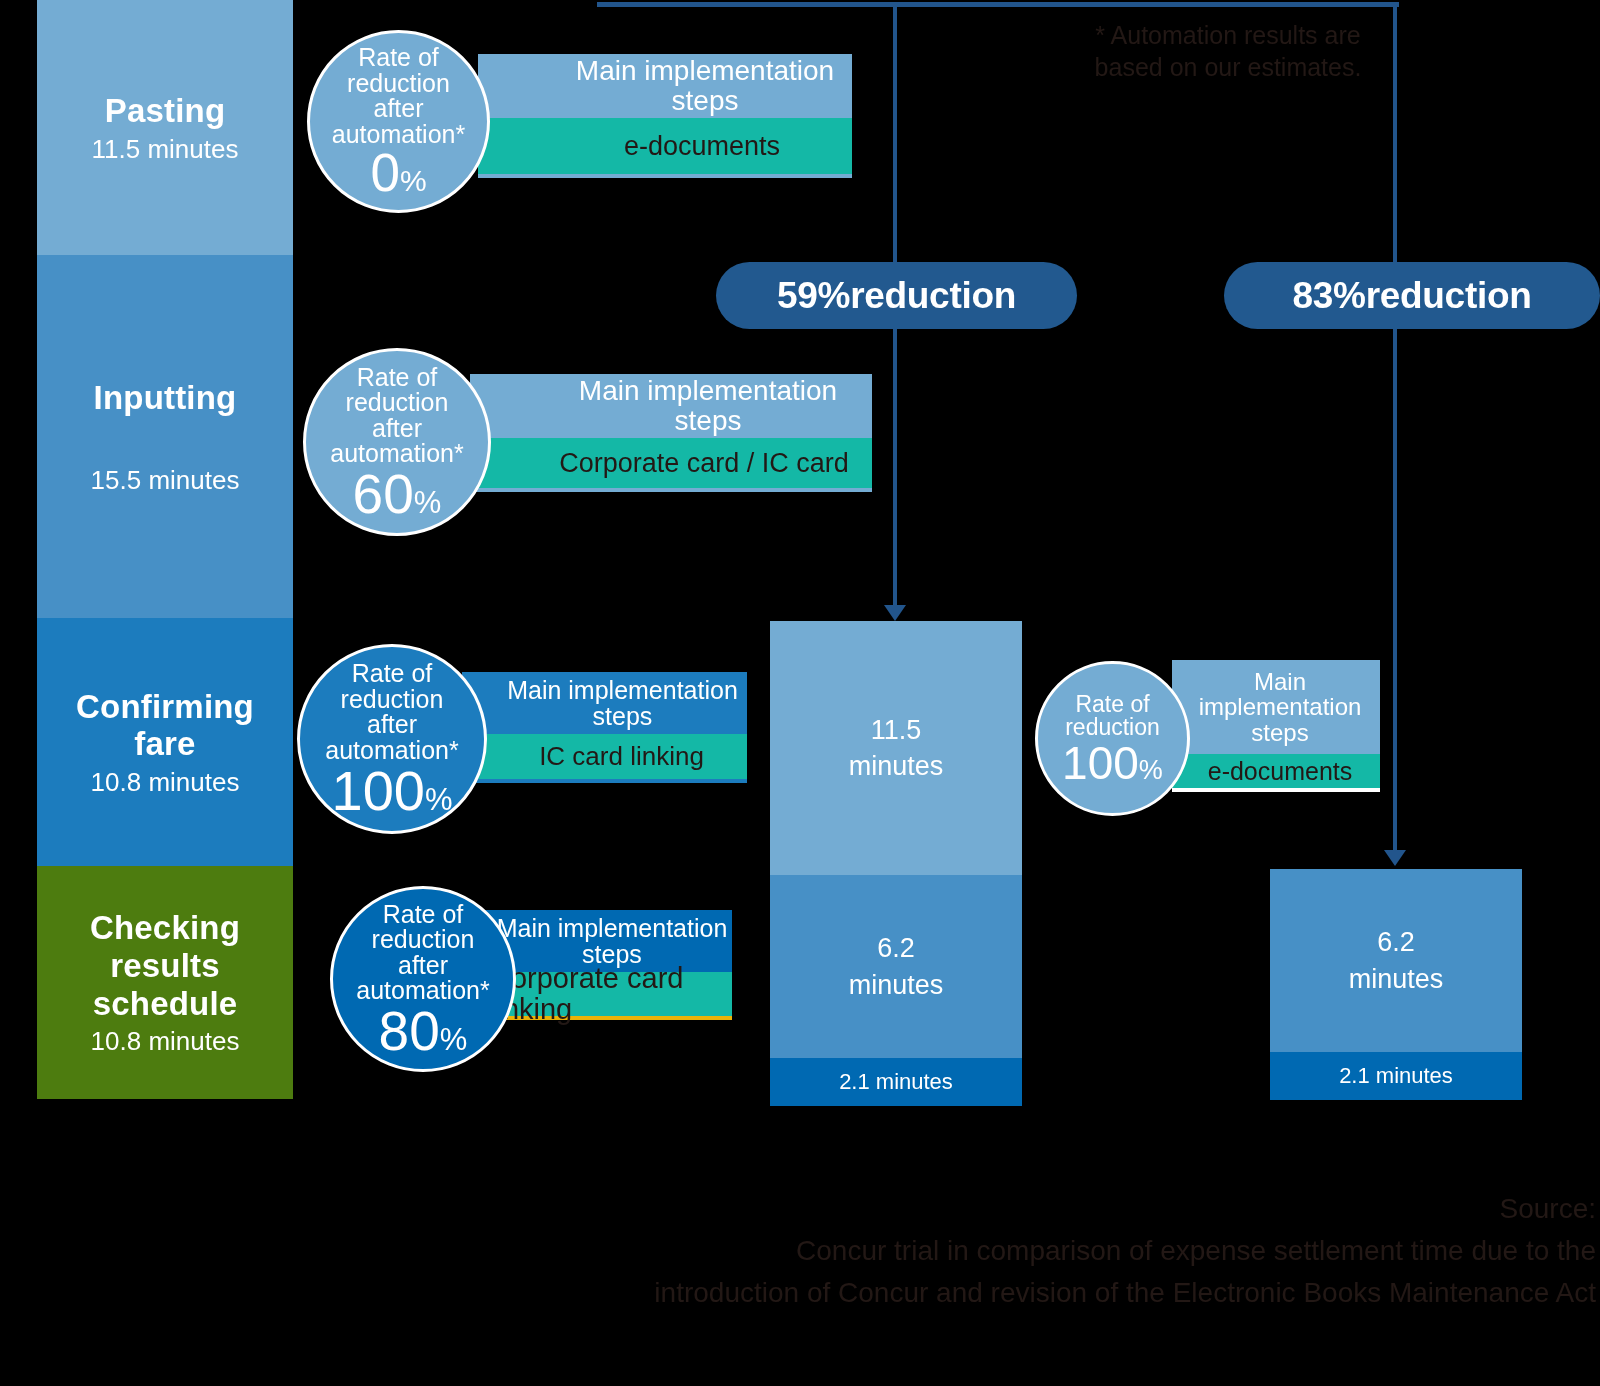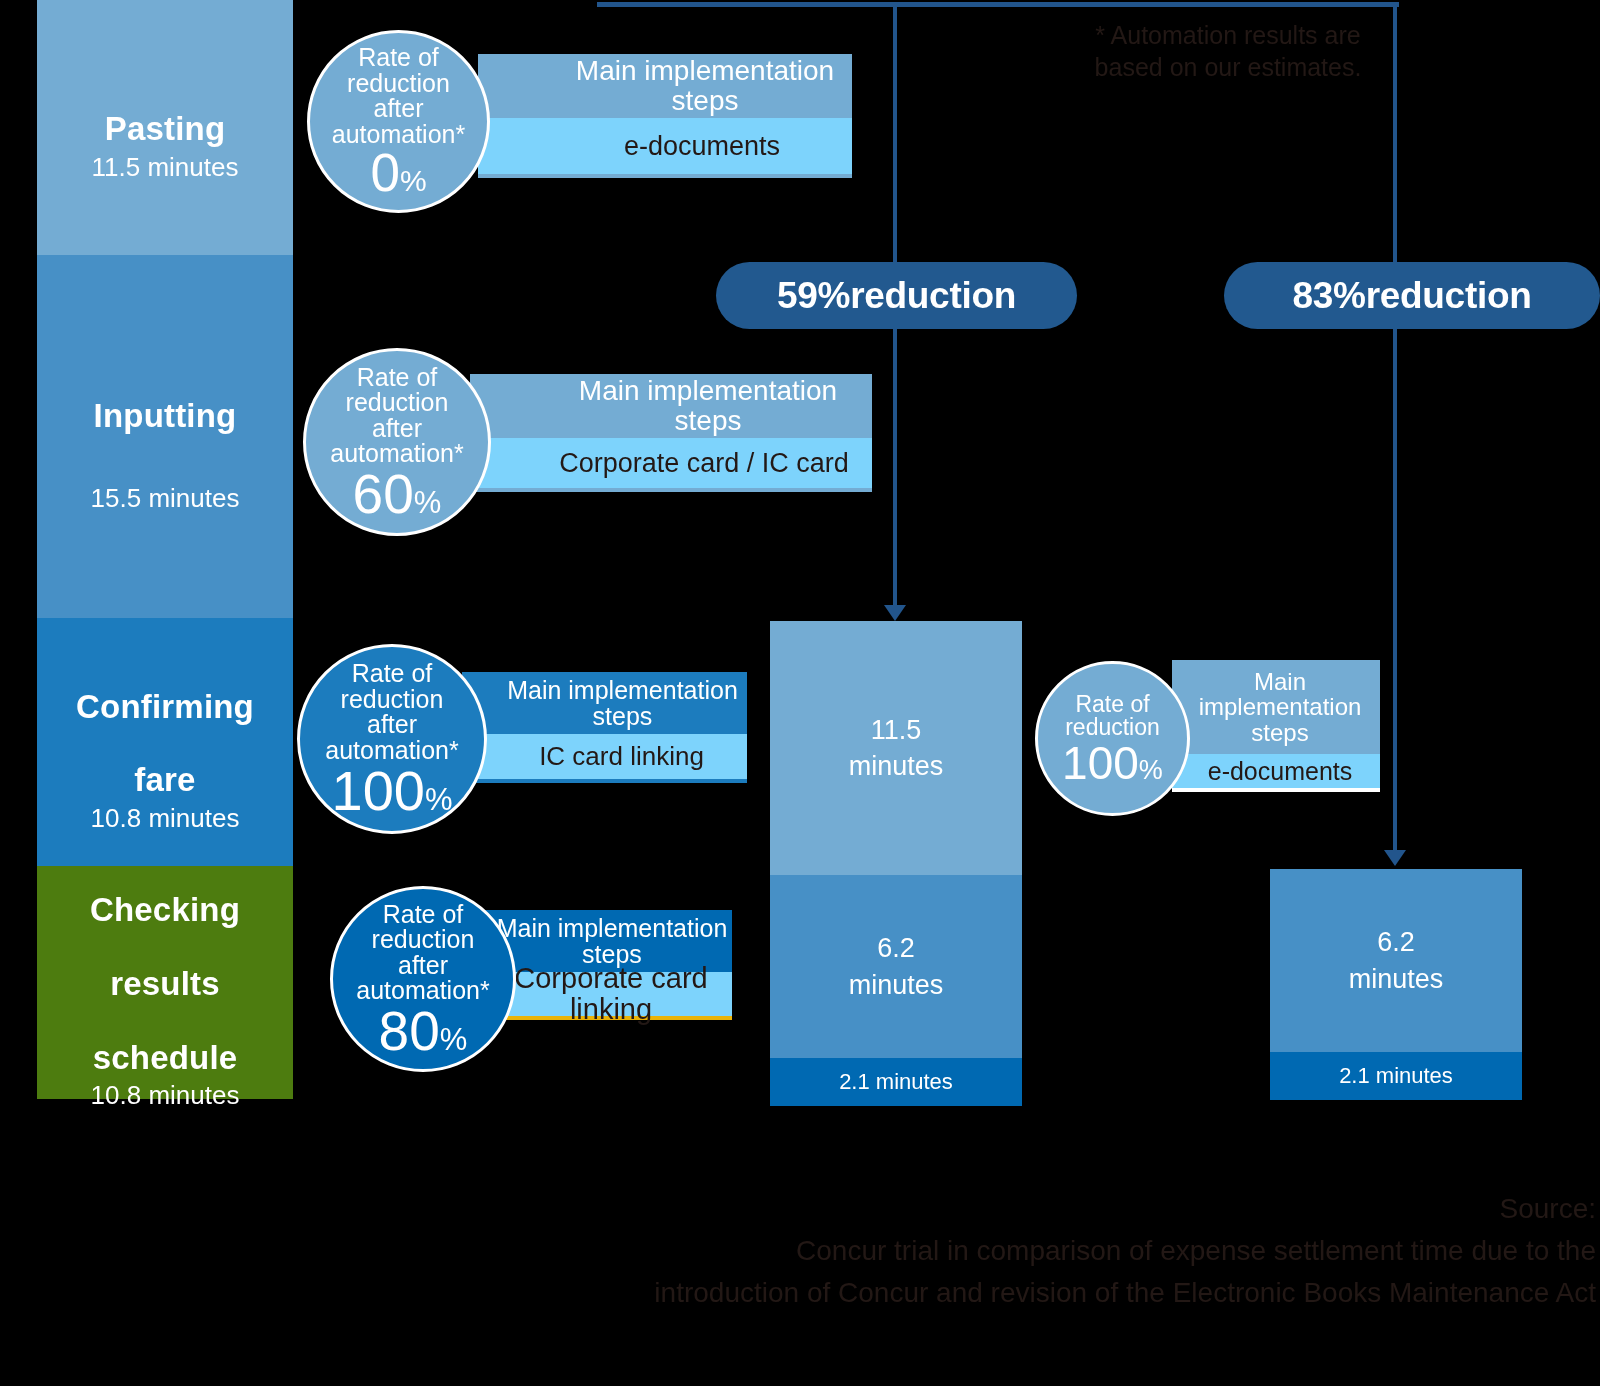--- a/index.html
+++ b/index.html
@@ -8,42 +8,42 @@
     font-family:"Liberation Sans","DejaVu Sans",sans-serif;
     -webkit-font-smoothing:antialiased;
   }
 
   
   .stage{
     position:absolute;left:37px;width:256px;
     color:#fff;text-align:center;
     display:flex;flex-direction:column;align-items:center;justify-content:center;
   }
-  .stage .nm{font-size:33px;font-weight:700;line-height:1.14;letter-spacing:.2px;margin-top:36px;}
+  .stage .nm{font-size:33px;font-weight:700;line-height:1.14;letter-spacing:.2px;}
   .stage .mn{font-size:26px;font-weight:400;margin-top:5px;line-height:1.1;}
 
   
   .circ{
     position:absolute;border-radius:50%;
     display:flex;flex-direction:column;align-items:center;justify-content:center;
     color:#fff;text-align:center;z-index:6;
   }
   .circ .lbl{line-height:1.02;}
   .circ .pct{line-height:.92;font-weight:400;display:flex;align-items:baseline;justify-content:center;}
   .circ .pct .sym{font-weight:400;}
 
   
   .callout{position:absolute;z-index:3;}
   .callout .hd{
     color:#fff;text-align:center;box-sizing:border-box;
     display:flex;align-items:center;justify-content:center;
     line-height:1.06;
   }
   .callout .bd{
-    background:#7dd3fc;color:#231815;text-align:center;box-sizing:border-box;
+    background:#14b8a6;color:#231815;text-align:left;box-sizing:border-box;
     display:flex;align-items:center;justify-content:center;line-height:1.06;
   }
 
   
   .pill{
     position:absolute;border-radius:999px;background:#22598F;color:#fff;
     display:flex;align-items:center;justify-content:center;
     font-size:37px;font-weight:700;letter-spacing:-.3px;z-index:7;
   }
 

